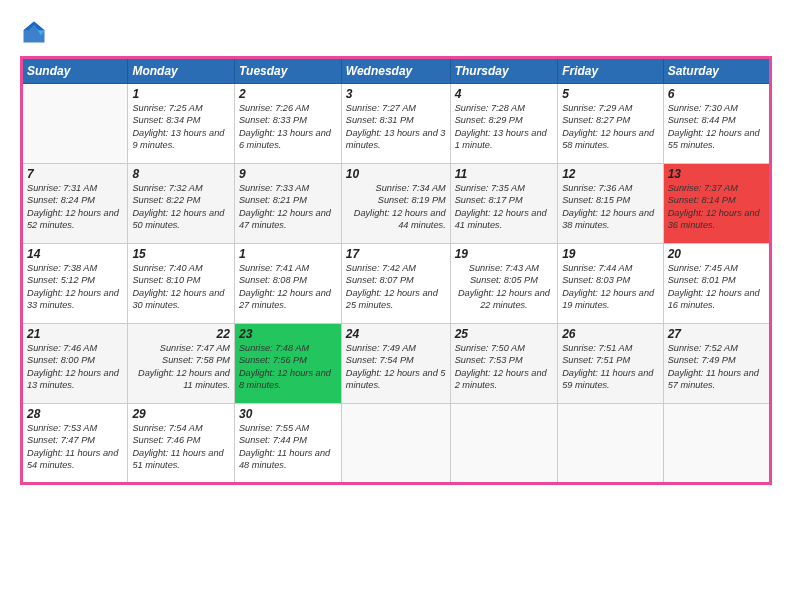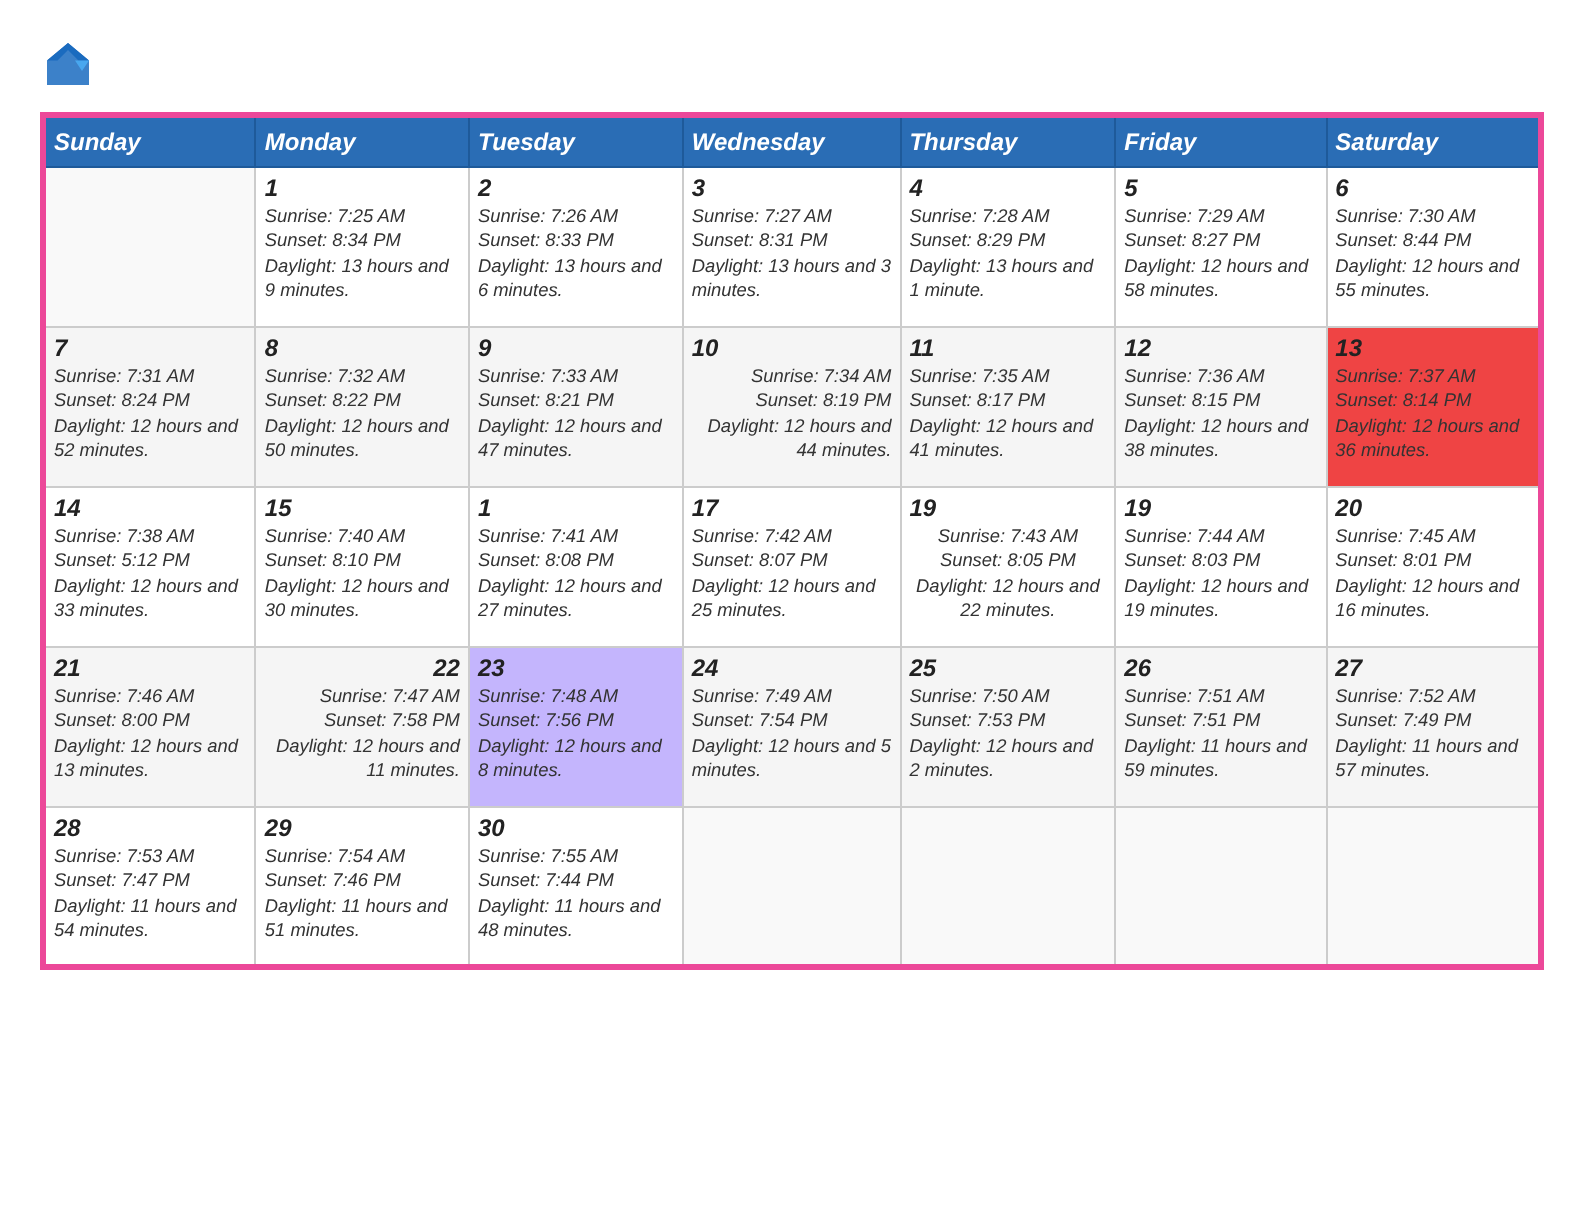--- a/index.html
+++ b/index.html
@@ -265,21 +265,21 @@
             <div class="day-info" style="white-space: pre-line;">Sunrise: 7:46 AM
 Sunset: 8:00 PM
 Daylight: 12 hours and 13 minutes.</div>
           </td>
           <td style="background: rgb(245, 245, 245); text-align: right;">
             <div class="day-num">22</div>
             <div class="day-info" style="white-space: pre-line;">Sunrise: 7:47 AM
 Sunset: 7:58 PM
 Daylight: 12 hours and 11 minutes.</div>
           </td>
-          <td style="background: #c4b5fd;">
+          <td style="background: #22c55e;">
             <div class="day-num">23</div>
             <div class="day-info" style="white-space: pre-line;">Sunrise: 7:48 AM
 Sunset: 7:56 PM
 Daylight: 12 hours and 8 minutes.</div>
           </td>
           <td style="background: rgb(245, 245, 245);">
             <div class="day-num">24</div>
             <div class="day-info" style="white-space: pre-line;">Sunrise: 7:49 AM
 Sunset: 7:54 PM
 Daylight: 12 hours and 5 minutes.</div>

